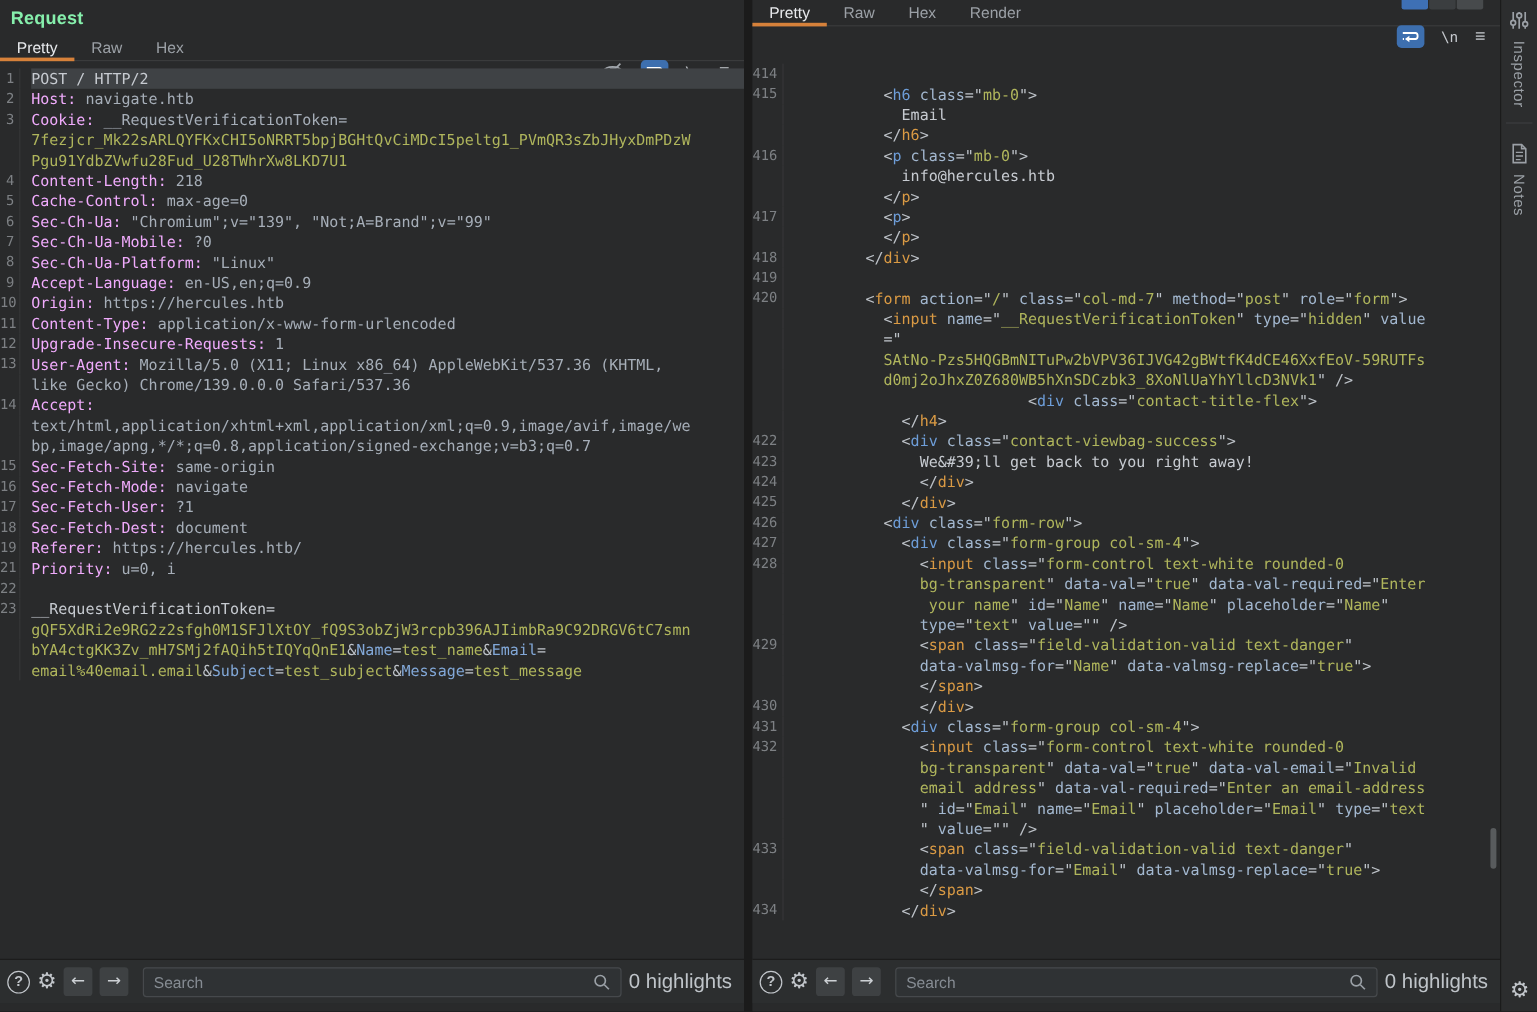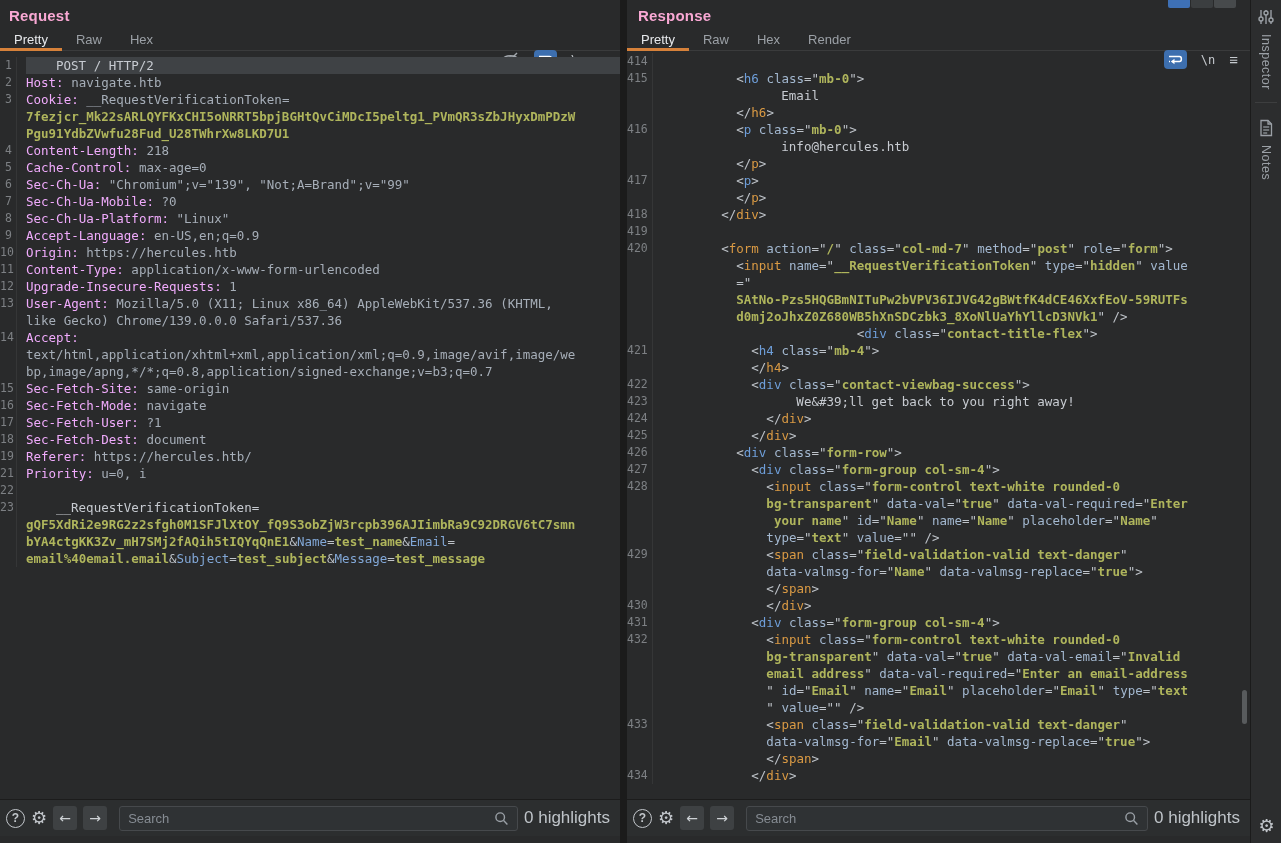--- a/index.html
+++ b/index.html
@@ -6,21 +6,21 @@
   html,body { width:1281px; height:843px; background:#1E1E1E; overflow:hidden;
               font-family:"Liberation Sans", sans-serif; }
   .stage { position:relative; width:1281px; height:843px; background:#1E1E1E; }
 
   .panel { position:absolute; top:0; height:843px; background:#292A2B; }
   .panel.req { left:0; width:620px; }
   .panel.resp { left:627px; width:623px; }
   .vdivider { position:absolute; left:620px; top:0; width:7px; height:843px; background:#1B1B1B; }
 
   .p-header { height:29px; padding:7px 0 0 9px; }
-  .p-title { font-size:15px; font-weight:bold; color:#f9a8d4; letter-spacing:.2px; }
+  .p-title { font-size:15px; font-weight:bold; color:#86efac; letter-spacing:.2px; }
 
   .p-tabrow { position:relative; height:22px; border-bottom:1px solid #3A3B3C; display:flex; align-items:stretch;flex-direction:column; }
   .tabs { display:flex; }
   .tab { position:relative; padding:0 14px; font-size:13px; line-height:21px; color:#9BA0A6; cursor:default; }
   .tab.sel { color:#E7E9EC; }
   .tab.sel::after { content:""; position:absolute; left:0; right:0; bottom:-1px; height:3px; background:#D6813A; }
   .tabicons { margin-left:auto; display:flex; align-items:center; gap:14px; padding-right:12px; }
   .icon-btn { display:flex; align-items:center; justify-content:center; }
   .wrap-btn { width:23px; height:19px; background:#3D6FAF; border-radius:4px; }
   .nl-glyph { font-family:"DejaVu Sans Mono", monospace; font-size:12px; color:#C6CACF; }
@@ -32,24 +32,24 @@
   .resp .p-code { padding-top:1px; }
   .crow { display:flex; height:17px; line-height:17px; white-space:pre; }
   .cnum { flex:none; text-align:right; color:#7D8084; font-size:11.5px;
           border-right:1px solid #353637; }
   .req .cnum { width:17px; padding-right:4px; }
   .resp .cnum { width:26px; padding-right:5px; }
   .ctxt { flex:1; margin-left:9px; }
   .resp .ctxt { margin-left:8px; }
   .crow.sel .ctxt { background:#3F4245; }
 
-  .c-plain { color:#C7CBD1;margin-left:30px; }
+  .c-plain { color:#C7CBD1; }
   .c-hname { color:#f0abfc; }
   .c-hval  { color:#A6AEB8; }
-  .c-olive { color:#AFB55C;font-weight:bold; }
+  .c-olive { color:#AFB55C; }
   .c-pname { color:#82A8D8; }
   .c-punct { color:#BEC3C9; }
   .c-attr  { color:#A3B8D0; }
   .c-tagblue { color:#6E9ED9; }
   .c-tagorange { color:#DA9A44; }
 
   .scroll-thumb { position:absolute; right:3px; top:690px; width:5px; height:34px;
                   border-radius:3px; background:#585B5D; }
 
   .segctl { position:absolute; top:0; left:541px; display:flex; gap:1px; }
@@ -164,23 +164,20 @@
   </section>
 
   <div class="vdivider"></div>
 
   <section class="panel resp">
     <div class="segctl" id="segctl">
         <span class="seg" style="background: rgb(62, 112, 181);"></span>
         <span class="seg" style="background: rgb(59, 62, 64);"></span>
         <span class="seg" style="background: rgb(71, 74, 76);"></span>
       </div>
-    <div class="p-header" style="padding-left:11px;">
-      <span class="p-title">Response</span>
-    </div>
     <div class="p-tabrow">
       <div class="tabs" id="resp-tabs">
           <div class="tab sel">Pretty</div>
           <div class="tab">Raw</div>
           <div class="tab">Hex</div>
           <div class="tab">Render</div>
         </div>
       <div class="tabicons">
         <span class="icon-btn wrap-btn">
           <svg width="17" height="13" viewBox="0 0 17 13">
@@ -204,21 +201,20 @@
         <div class="crow"><span class="cnum">417</span><span class="ctxt"><span class="c-punct">          &lt;</span><span class="c-tagblue">p</span><span class="c-punct">&gt;</span></span></div>
         <div class="crow"><span class="cnum"></span><span class="ctxt"><span class="c-punct">          &lt;/</span><span class="c-tagorange">p</span><span class="c-punct">&gt;</span></span></div>
         <div class="crow"><span class="cnum">418</span><span class="ctxt"><span class="c-punct">        &lt;/</span><span class="c-tagorange">div</span><span class="c-punct">&gt;</span></span></div>
         <div class="crow"><span class="cnum">419</span><span class="ctxt"><span class="c-plain"></span></span></div>
         <div class="crow"><span class="cnum">420</span><span class="ctxt"><span class="c-punct">        &lt;</span><span class="c-tagorange">form</span><span class="c-attr"> action</span><span class="c-punct">="</span><span class="c-olive">/</span><span class="c-punct">"</span><span class="c-attr"> class</span><span class="c-punct">="</span><span class="c-olive">col-md-7</span><span class="c-punct">"</span><span class="c-attr"> method</span><span class="c-punct">="</span><span class="c-olive">post</span><span class="c-punct">"</span><span class="c-attr"> role</span><span class="c-punct">="</span><span class="c-olive">form</span><span class="c-punct">"&gt;</span></span></div>
         <div class="crow"><span class="cnum"></span><span class="ctxt"><span class="c-punct">          &lt;</span><span class="c-tagorange">input</span><span class="c-attr"> name</span><span class="c-punct">="</span><span class="c-olive">__RequestVerificationToken</span><span class="c-punct">"</span><span class="c-attr"> type</span><span class="c-punct">="</span><span class="c-olive">hidden</span><span class="c-punct">"</span><span class="c-attr"> value</span></span></div>
         <div class="crow"><span class="cnum"></span><span class="ctxt"><span class="c-punct">          ="</span></span></div>
         <div class="crow"><span class="cnum"></span><span class="ctxt"><span class="c-olive">          SAtNo-Pzs5HQGBmNITuPw2bVPV36IJVG42gBWtfK4dCE46XxfEoV-59RUTFs</span></span></div>
         <div class="crow"><span class="cnum"></span><span class="ctxt"><span class="c-olive">          d0mj2oJhxZ0Z680WB5hXnSDCzbk3_8XoNlUaYhYllcD3NVk1</span><span class="c-punct">" /&gt;</span></span></div>
         <div class="crow"><span class="cnum"></span><span class="ctxt"><span class="c-punct">                          &lt;</span><span class="c-tagblue">div</span><span class="c-attr"> class</span><span class="c-punct">="</span><span class="c-olive">contact-title-flex</span><span class="c-punct">"&gt;</span></span></div>
-        <div class="crow"><span class="cnum">421</span><span class="ctxt"><span class="c-punct">            &lt;</span><span class="c-tagblue">h4</span><span class="c-attr"> class</span><span class="c-punct">="</span><span class="c-olive">mb-4</span><span class="c-punct">"&gt;</span></span></div>
         <div class="crow"><span class="cnum"></span><span class="ctxt"><span class="c-punct">            &lt;/</span><span class="c-tagorange">h4</span><span class="c-punct">&gt;</span></span></div>
         <div class="crow"><span class="cnum">422</span><span class="ctxt"><span class="c-punct">            &lt;</span><span class="c-tagblue">div</span><span class="c-attr"> class</span><span class="c-punct">="</span><span class="c-olive">contact-viewbag-success</span><span class="c-punct">"&gt;</span></span></div>
         <div class="crow"><span class="cnum">423</span><span class="ctxt"><span class="c-plain">              We&amp;#39;ll get back to you right away!</span></span></div>
         <div class="crow"><span class="cnum">424</span><span class="ctxt"><span class="c-punct">              &lt;/</span><span class="c-tagorange">div</span><span class="c-punct">&gt;</span></span></div>
         <div class="crow"><span class="cnum">425</span><span class="ctxt"><span class="c-punct">            &lt;/</span><span class="c-tagorange">div</span><span class="c-punct">&gt;</span></span></div>
         <div class="crow"><span class="cnum">426</span><span class="ctxt"><span class="c-punct">          &lt;</span><span class="c-tagblue">div</span><span class="c-attr"> class</span><span class="c-punct">="</span><span class="c-olive">form-row</span><span class="c-punct">"&gt;</span></span></div>
         <div class="crow"><span class="cnum">427</span><span class="ctxt"><span class="c-punct">            &lt;</span><span class="c-tagblue">div</span><span class="c-attr"> class</span><span class="c-punct">="</span><span class="c-olive">form-group col-sm-4</span><span class="c-punct">"&gt;</span></span></div>
         <div class="crow"><span class="cnum">428</span><span class="ctxt"><span class="c-punct">              &lt;</span><span class="c-tagorange">input</span><span class="c-attr"> class</span><span class="c-punct">="</span><span class="c-olive">form-control text-white rounded-0</span></span></div>
         <div class="crow"><span class="cnum"></span><span class="ctxt"><span class="c-olive">              bg-transparent</span><span class="c-punct">"</span><span class="c-attr"> data-val</span><span class="c-punct">="</span><span class="c-olive">true</span><span class="c-punct">"</span><span class="c-attr"> data-val-required</span><span class="c-punct">="</span><span class="c-olive">Enter</span></span></div>
         <div class="crow"><span class="cnum"></span><span class="ctxt"><span class="c-olive">               your name</span><span class="c-punct">"</span><span class="c-attr"> id</span><span class="c-punct">="</span><span class="c-olive">Name</span><span class="c-punct">"</span><span class="c-attr"> name</span><span class="c-punct">="</span><span class="c-olive">Name</span><span class="c-punct">"</span><span class="c-attr"> placeholder</span><span class="c-punct">="</span><span class="c-olive">Name</span><span class="c-punct">"</span></span></div>

